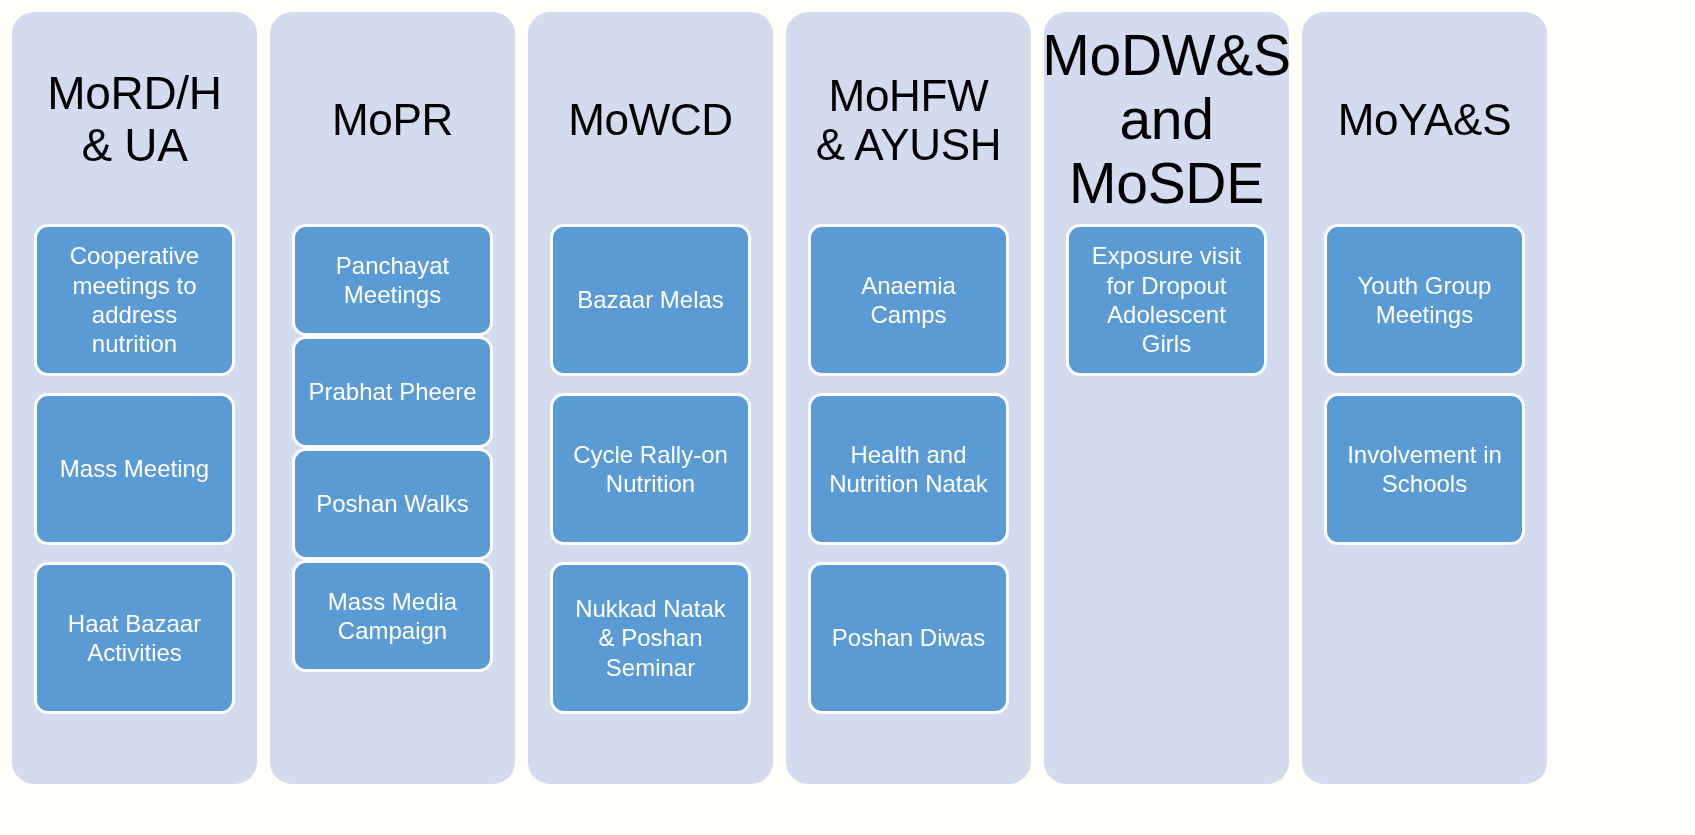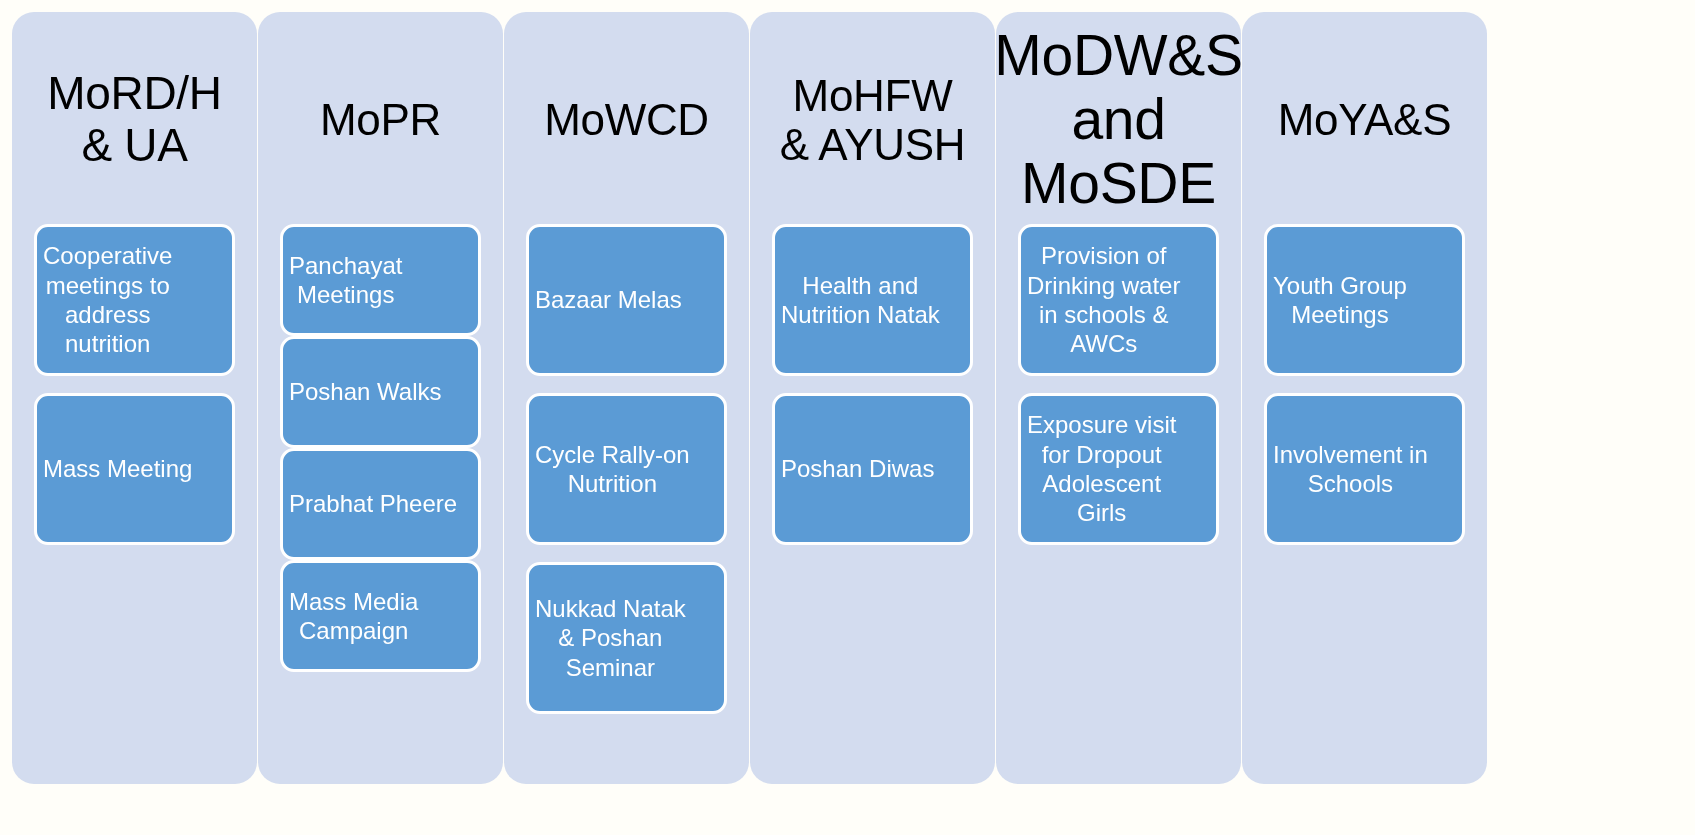--- a/index.html
+++ b/index.html
@@ -16,21 +16,21 @@
   #diagram {
     position: relative;
     width: 1695px;
     height: 696px;
     background: #fffef9;
     display: flex;
     flex-direction: row;
     align-items: flex-start;
     padding: 12px 10px 0 12px;
     box-sizing: border-box;
-    gap: 1px;
+    gap: 13px;
   }
   .column {
     position: relative;
     width: 245px;
     height: 772px;
     background: #d3dcef;
     border-radius: 22px;
     box-sizing: border-box;
     display: flex;
     flex-direction: column;
@@ -71,20 +71,21 @@
   .items .item:last-child { margin-bottom: 0; }
 
   .item {
     width: 100%;
     background: #5b9bd5;
     border: 3px solid #ffffff;
     border-radius: 14px;
     box-sizing: border-box;
     display: flex;
     align-items: center;
+    justify-content: center;
     padding: 4px 6px;
   }
   .item-label {
     color: #ffffff;
     font-size: 24px;
     line-height: 1.22;
     text-align: center;
     white-space: pre-line;
     font-weight: 400;
   }
@@ -104,37 +105,41 @@
     <div class="items count-3">
       <div class="item">
           <span class="item-label">Cooperative
 meetings to
 address
 nutrition</span>
         </div>
       <div class="item">
           <span class="item-label">Mass Meeting</span>
         </div>
+      <div class="item">
+          <span class="item-label">Haat Bazaar
+Activities</span>
+        </div>
     </div>
   </div>
 
   <div class="column col-2">
     <div class="col-header">
       <div class="col-title">MoPR</div>
     </div>
     <div class="items count-4">
       <div class="item">
           <span class="item-label">Panchayat
 Meetings</span>
         </div>
       <div class="item">
+          <span class="item-label">Prabhat Pheere</span>
+        </div>
+      <div class="item">
           <span class="item-label">Poshan Walks</span>
-        </div>
-      <div class="item">
-          <span class="item-label">Prabhat Pheere</span>
         </div>
       <div class="item">
           <span class="item-label">Mass Media
 Campaign</span>
         </div>
     </div>
   </div>
 
   <div class="column col-3">
     <div class="col-header">
@@ -156,42 +161,40 @@
     </div>
   </div>
 
   <div class="column col-4">
     <div class="col-header">
       <div class="col-title">MoHFW
 &amp; AYUSH</div>
     </div>
     <div class="items count-3">
       <div class="item">
+          <span class="item-label">Anaemia
+Camps</span>
+        </div>
+      <div class="item">
           <span class="item-label">Health and
 Nutrition Natak</span>
         </div>
       <div class="item">
           <span class="item-label">Poshan Diwas</span>
         </div>
     </div>
   </div>
 
   <div class="column col-5">
     <div class="col-header">
       <div class="col-title">MoDW&amp;S
 and
 MoSDE</div>
     </div>
     <div class="items count-3">
-      <div class="item">
-          <span class="item-label">Provision of
-Drinking water
-in schools &amp;
-AWCs</span>
-        </div>
       <div class="item">
           <span class="item-label">Exposure visit
 for Dropout
 Adolescent
 Girls</span>
         </div>
     </div>
   </div>
 
   <div class="column col-6">

